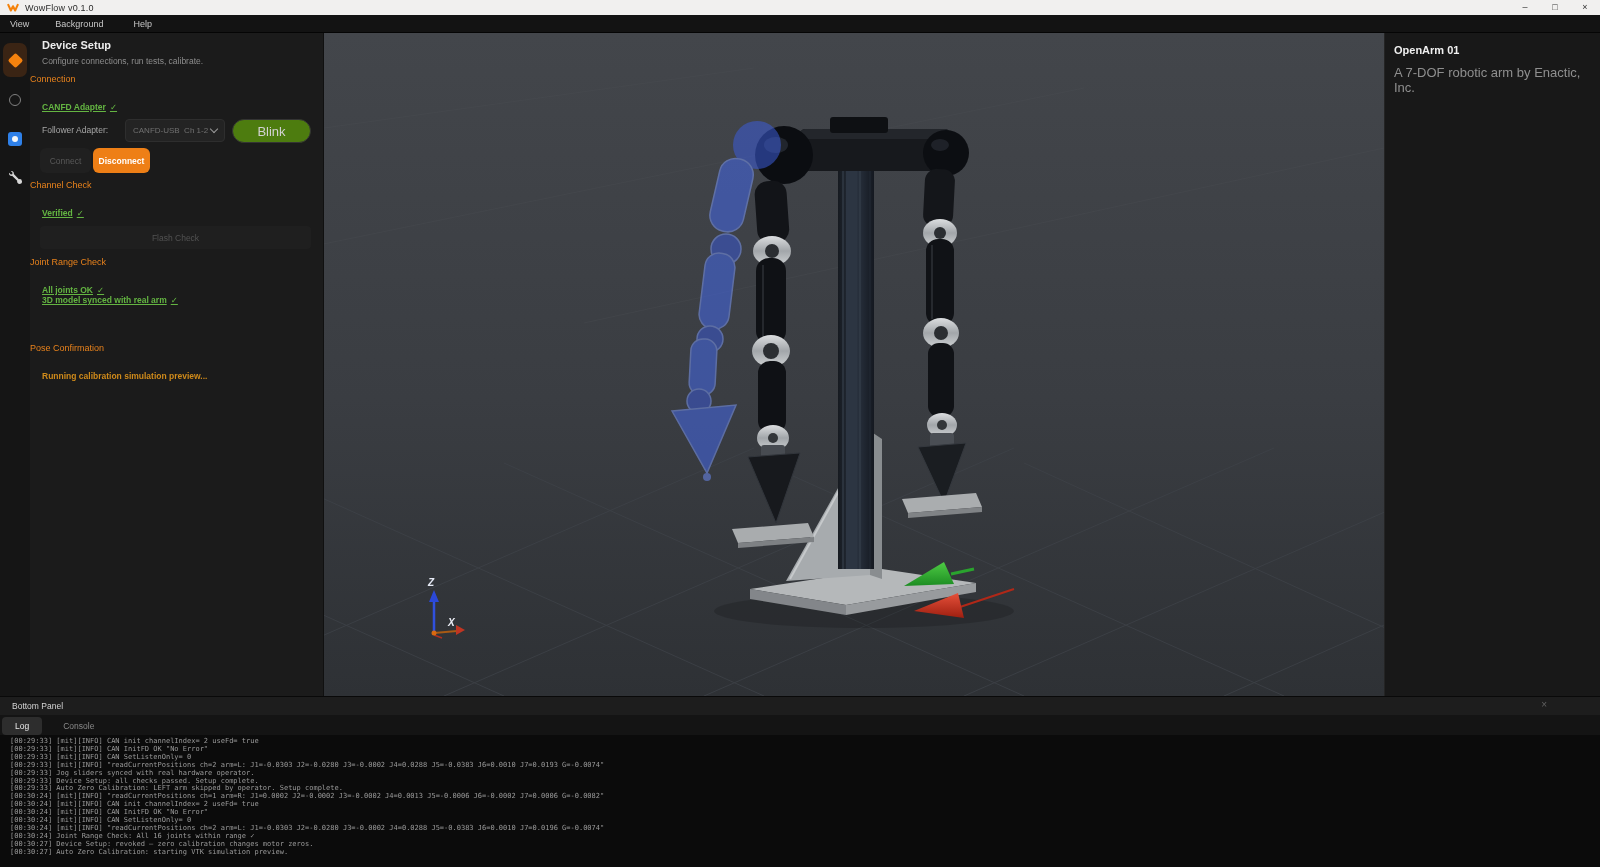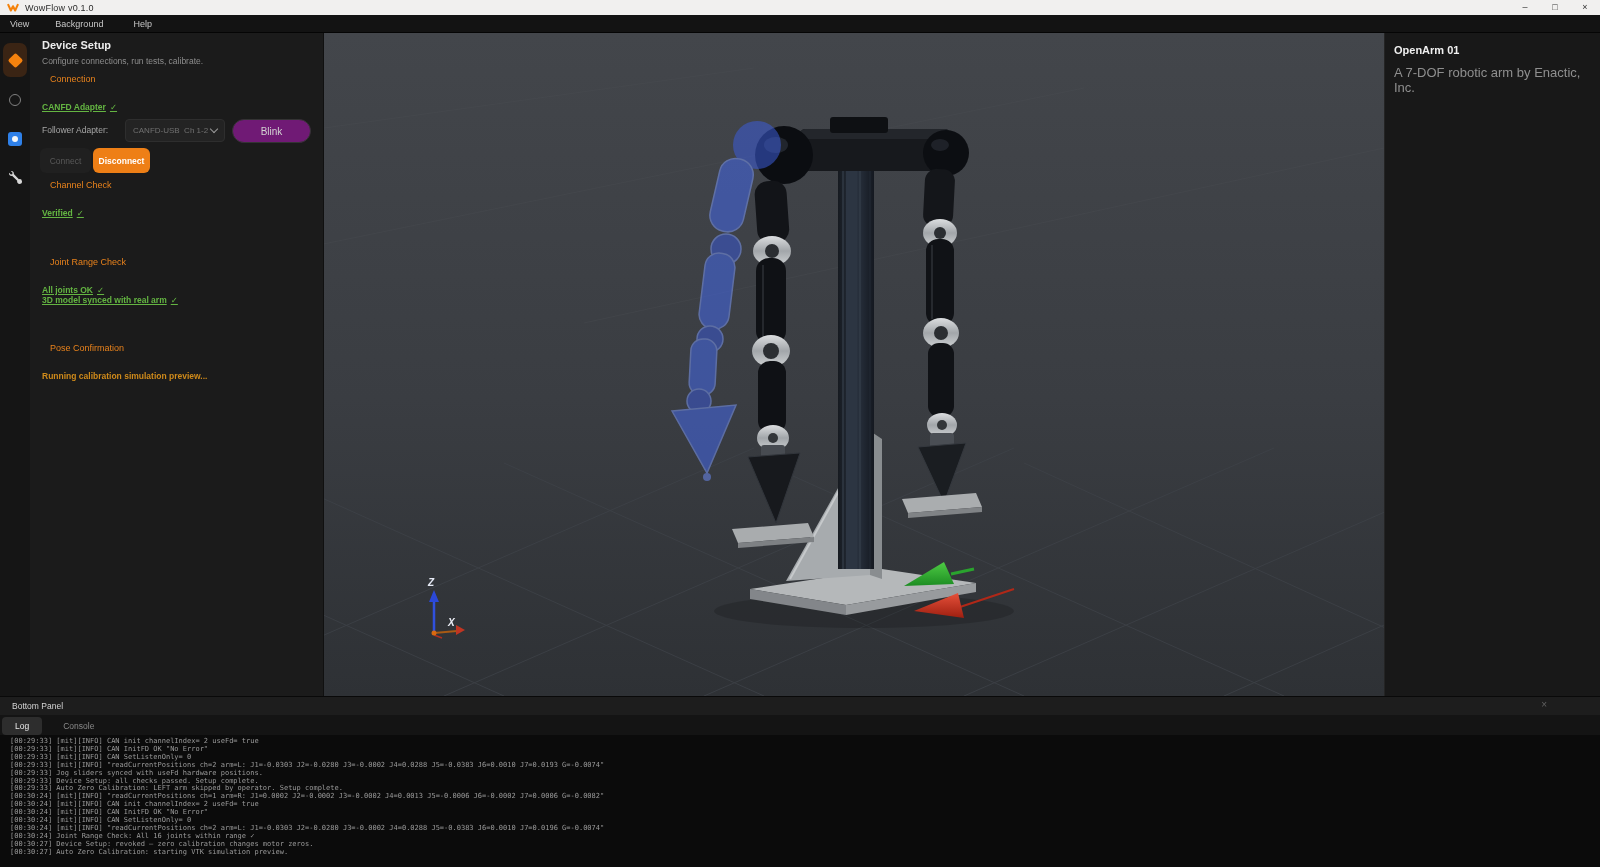--- a/index.html
+++ b/index.html
@@ -28,29 +28,29 @@
   .diamond{width:11px;height:11px;background:#f5820e;transform:rotate(45deg);border-radius:2px;}
   .circle-icon{margin-top:17px;width:10px;height:10px;border:1.5px solid #7f7f7f;border-radius:50%;}
   .record-icon{margin-top:26px;width:14px;height:14px;background:#2e80e8;border-radius:3px;position:relative;}
   .record-icon .dot{position:absolute;left:4px;top:4px;width:6px;height:6px;background:#f4f6f8;border-radius:50%;}
   .wrench-icon{margin-top:24px;}
 
   
   .left-panel{width:294px;background:#1b1b1b;position:relative;box-sizing:border-box;border-right:1px solid #101010;}
   .lp-title{position:absolute;left:12px;top:6px;font-size:11px;font-weight:bold;color:#ececec;text-align:center;}
   .lp-sub{position:absolute;left:12px;top:23px;font-size:8.5px;color:#8d8d8d;}
-  .sec-header{position:absolute;left:20px;font-size:9px;color:#e8821c;}
+  .sec-header{position:absolute;left:0;font-size:9px;color:#e8821c;}
   .status-green{position:absolute;left:12px;font-size:8.5px;font-weight:bold;color:#64b542;text-decoration:underline;}
   .check{margin-left:4px;font-weight:normal;}
   .lbl{position:absolute;left:12px;font-size:8.5px;color:#a6a6a6;}
   .select-box{position:absolute;left:95px;top:86px;width:100px;height:23px;background:#232323;border:1px solid #2e2e2e;border-radius:4px;display:flex;align-items:center;justify-content:space-between;padding:0 7px;box-sizing:border-box;color:#717171;font-size:8px;}
   .select-box .val{white-space:pre;}
   .chev{width:5px;height:5px;border-right:1.2px solid #9a9a9a;border-bottom:1.2px solid #9a9a9a;transform:rotate(45deg);margin-top:-3px;}
   .btn{display:flex;align-items:center;justify-content:center;box-sizing:border-box;cursor:default;}
-  .blink-btn{position:absolute;left:202px;top:86px;width:79px;height:24px;background:#701a75;border:1px solid #343434;border-radius:12px;color:#d2d2d2;font-size:10px;}
+  .blink-btn{position:absolute;left:202px;top:86px;width:79px;height:24px;background:#4d7c0f;border:1px solid #343434;border-radius:12px;color:#d2d2d2;font-size:13px;}
   .connect-btn{position:absolute;left:10px;top:115px;width:51px;height:25px;background:#202020;border-radius:6px;color:#585858;font-size:8.5px;}
   .disconnect-btn{position:absolute;left:63px;top:115px;width:57px;height:25px;background:#ee7f16;border-radius:6px;color:#fff;font-size:8.5px;font-weight:bold;}
   .wide-btn{position:absolute;left:10px;width:271px;height:23px;background:#1f1f1f;border-radius:4px;color:#525252;font-size:8.5px;}
   .pose-status{position:absolute;left:12px;top:338px;font-size:8.5px;font-weight:bold;color:#cf8a1a;}
 
   
   .viewport{flex:1;position:relative;background:#36393d;}
   .viewport svg{display:block;}
 
   
@@ -122,20 +122,21 @@
       <span class="chev"></span>
     </div>
     <div class="btn blink-btn">Blink</div>
     <div class="btn connect-btn">Connect</div>
     <div class="btn disconnect-btn">Disconnect</div>
 
     <div class="sec-header" style="top:147px">Channel Check</div>
     <div class="status-green" style="top:175px">
       <span>Verified</span><span class="check">✓</span>
     </div>
+    <div class="btn wide-btn" style="top:193px">Flash Check</div>
 
     <div class="sec-header" style="top:224px">Joint Range Check</div>
     <div class="status-green" style="top:252px">
       <span>All joints OK</span><span class="check">✓</span>
     </div>
     <div class="status-green" style="top:262px">
       <span>3D model synced with real arm</span><span class="check">✓</span>
     </div>
 
     <div class="sec-header" style="top:310px">Pose Confirmation</div>
@@ -296,21 +297,21 @@
 </div>
 <div class="tabs">
   <div class="tab active">Log</div>
   <div class="tab console">Console</div>
 </div>
 <div class="log">
     <div class="log-line">[00:29:33] [mit][INFO] CAN init channelIndex= 2 useFd= true</div>
     <div class="log-line">[00:29:33] [mit][INFO] CAN InitFD OK "No Error"</div>
     <div class="log-line">[00:29:33] [mit][INFO] CAN SetListenOnly= 0</div>
     <div class="log-line">[00:29:33] [mit][INFO] "readCurrentPositions ch=2 arm=L: J1=-0.0303 J2=-0.0280 J3=-0.0002 J4=0.0288 J5=-0.0383 J6=0.0010 J7=0.0193 G=-0.0074"</div>
-    <div class="log-line">[00:29:33] Jog sliders synced with useFd hardware positions.</div>
+    <div class="log-line">[00:29:33] Jog sliders synced with real hardware operator.</div>
     <div class="log-line">[00:29:33] Device Setup: all checks passed. Setup complete.</div>
     <div class="log-line">[00:29:33] Auto Zero Calibration: LEFT arm skipped by operator. Setup complete.</div>
     <div class="log-line">[00:30:24] [mit][INFO] "readCurrentPositions ch=1 arm=R: J1=0.0002 J2=-0.0002 J3=-0.0002 J4=0.0013 J5=-0.0006 J6=-0.0002 J7=0.0006 G=-0.0082"</div>
     <div class="log-line">[00:30:24] [mit][INFO] CAN init channelIndex= 2 useFd= true</div>
     <div class="log-line">[00:30:24] [mit][INFO] CAN InitFD OK "No Error"</div>
     <div class="log-line">[00:30:24] [mit][INFO] CAN SetListenOnly= 0</div>
     <div class="log-line">[00:30:24] [mit][INFO] "readCurrentPositions ch=2 arm=L: J1=-0.0303 J2=-0.0280 J3=-0.0002 J4=0.0288 J5=-0.0383 J6=0.0010 J7=0.0196 G=-0.0074"</div>
     <div class="log-line">[00:30:24] Joint Range Check: All 16 joints within range ✓</div>
     <div class="log-line">[00:30:27] Device Setup: revoked — zero calibration changes motor zeros.</div>
     <div class="log-line">[00:30:27] Auto Zero Calibration: starting VTK simulation preview.</div>

